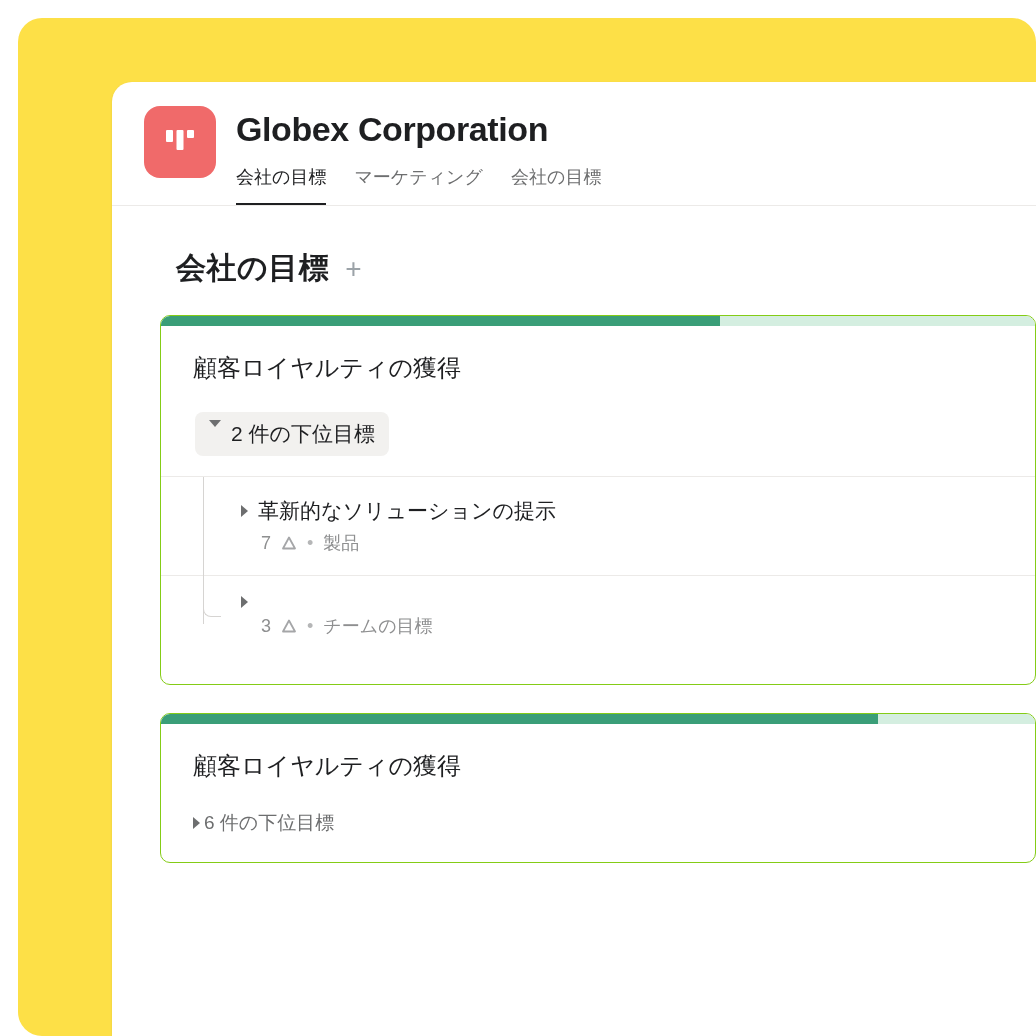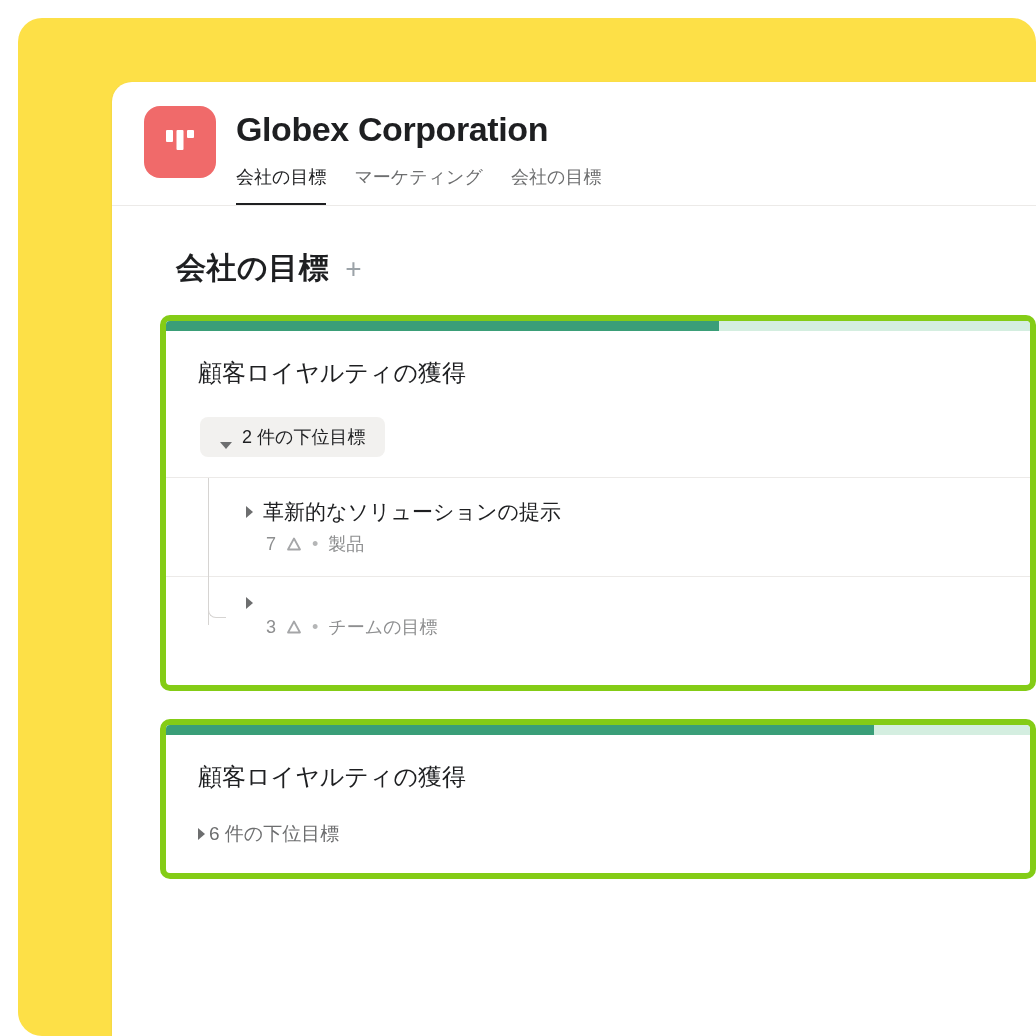--- a/index.html
+++ b/index.html
@@ -12,26 +12,26 @@
 .logo svg { width: 36px; height: 36px; }
 .header-text { flex: 1; padding-top: 4px; }
 .title { font-size: 34px; font-weight: 600; color: #1e1f21; letter-spacing: -0.4px; margin-bottom: 16px; }
 .tabs { display: flex; gap: 28px; }
 .tab { font-size: 18px; color: #6d6e6f; padding-bottom: 14px; cursor: pointer; border-bottom: 2px solid transparent; }
 .tab.active { color: #1e1f21; border-bottom-color: #1e1f21; font-weight: 500; }
 .content { padding: 42px 0 0 48px; }
 .section-header { display: flex; align-items: center; gap: 16px; margin-bottom: 26px; padding-left: 16px; }
 .section-title { font-size: 30px; font-weight: 700; color: #1e1f21; letter-spacing: 0.5px; }
 .plus-icon { font-size: 28px; color: #9ca3a8; font-weight: 300; cursor: pointer; }
-.goal-card { border: 6px solid #84cc16; border-radius: 10px; margin-bottom: 28px; overflow: hidden; }
+.goal-card { border: 1px solid #84cc16; border-radius: 10px; margin-bottom: 28px; overflow: hidden; }
 .progress-bar { height: 10px; background: #d4eee0; position: relative; }
 .progress-fill { height: 100%; background: #3a9e78; }
 .goal-body { padding: 26px 32px 26px 32px; }
 .goal-title { font-size: 24px; font-weight: 500; color: #1e1f21; margin-bottom: 28px; }
-.subgoal-toggle { display: inline-flex; align-items: flex-end; gap: 10px; background: #f2f1ef; border-radius: 8px; padding: 8px 20px; font-size: 18px; color: #1e1f21; cursor: pointer; margin-left: 2px; margin-bottom: 2px; }
+.subgoal-toggle { display: inline-flex; align-items: flex-start; gap: 10px; background: #f2f1ef; border-radius: 8px; padding: 8px 14px; font-size: 21px; color: #1e1f21; cursor: pointer; margin-left: 2px; margin-bottom: 2px; }
 .triangle-down { width: 0; height: 0; border-left: 6px solid transparent; border-right: 6px solid transparent; border-top: 7px solid #6d6e6f; }
 .triangle-right { width: 0; height: 0; border-top: 6px solid transparent; border-bottom: 6px solid transparent; border-left: 7px solid #6d6e6f; display: inline-block; }
 .subgoals { margin-top: 0; }
 .subgoal-row { border-top: 1px solid #eceae8; margin-left: -32px; margin-right: -32px; padding: 20px 32px 20px 80px; position: relative; }
 .subgoal-row:first-of-type { margin-top: 18px; }
 .subgoal-connector { position: absolute; left: 42px; top: 0; bottom: 50%; width: 18px; border-left: 1.5px solid #d6d4d2; border-bottom: 1.5px solid #d6d4d2; border-bottom-left-radius: 8px; }
 .subgoal-connector.continues { bottom: -50%; border-bottom: none; border-radius: 0; }
 .subgoal-connector2 { position: absolute; left: 42px; top: -38px; height: 70px; width: 18px; border-left: 1.5px solid #d6d4d2; }
 .subgoal-header { display: flex; align-items: center; gap: 10px; }
 .subgoal-title { font-size: 21px; color: #1e1f21; }

